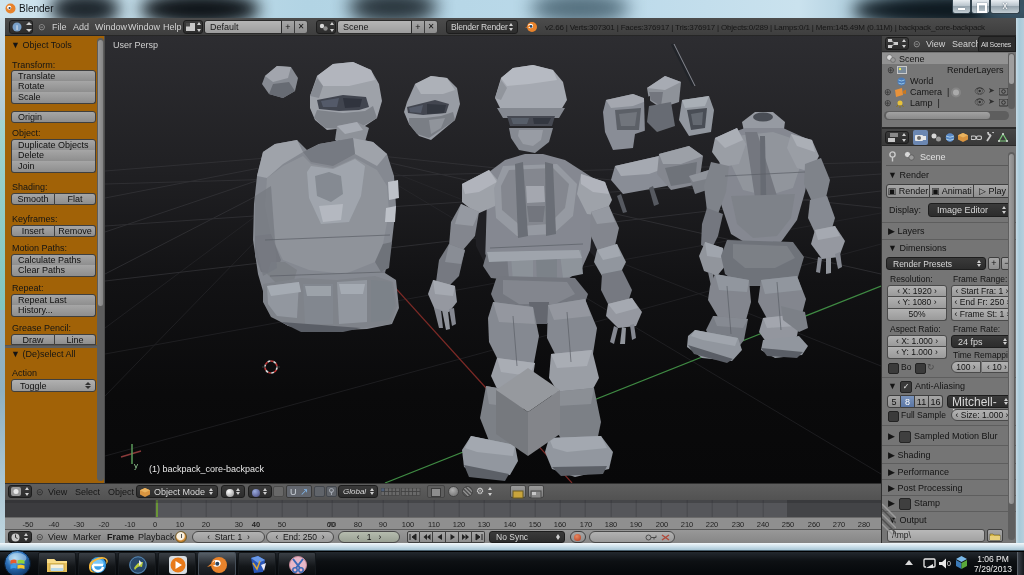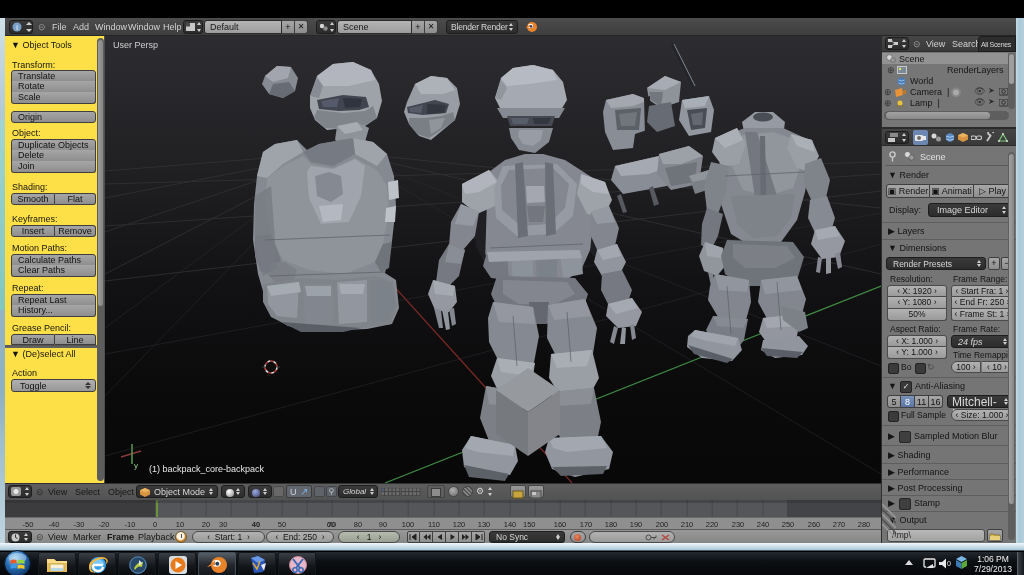--- a/index.html
+++ b/index.html
@@ -15,20 +15,43 @@
   .sep{position:absolute;height:1px;background:#5e5e5e;}
   .arrows{position:absolute;right:2px;top:2px;bottom:2px;width:8px;display:flex;flex-direction:column;justify-content:space-between;align-items:center;}
   .arrows i{display:block;width:0;height:0;border-left:3px solid transparent;border-right:3px solid transparent;}
   .au{border-bottom:3px solid #cfcfcf;}
   .ad{border-top:3px solid #cfcfcf;}
 </style>
 </head>
 <body>
 <div id="root">
 
+  <div class="abs" id="titlebar" style="left:0;top:0;width:1024px;height:18px;background:linear-gradient(90deg,#cfe4ee 0%,#b2d4e4 30%,#bcdaea 60%,#cae2ee 78%,#9cc0d2 88%,#b4d4e4 100%);overflow:hidden;">
+    <div class="abs" style="left:50px;top:-8px;width:70px;height:34px;background:#0b1218;border-radius:50%;filter:blur(8px);opacity:.9;"></div>
+    <div class="abs" style="left:140px;top:-8px;width:120px;height:34px;background:#060a0e;border-radius:50%;filter:blur(8px);opacity:.95;"></div>
+    <div class="abs" style="left:348px;top:-10px;width:90px;height:34px;background:#10181e;border-radius:50%;filter:blur(9px);opacity:.85;"></div>
+    <div class="abs" style="left:530px;top:-8px;width:100px;height:32px;background:#3a5462;border-radius:50%;filter:blur(9px);opacity:.8;"></div>
+    <div class="abs" style="left:852px;top:-8px;width:220px;height:36px;background:#0d181f;border-radius:50%;filter:blur(8px);"></div>
+    <div class="abs" style="left:978px;top:-6px;width:70px;height:30px;background:#3c586a;border-radius:50%;filter:blur(8px);"></div>
+
+    <svg class="abs" style="left:5px;top:3px;" width="11" height="11" viewBox="0 0 11 11">
+        <circle cx="5.5" cy="5.5" r="5" fill="#e8832c"></circle>
+        <circle cx="4.2" cy="4.6" r="2.1" fill="#fff"></circle>
+        <circle cx="4.6" cy="5" r="1.1" fill="#26425f"></circle>
+      </svg>
+    <div class="abs" style="left:19px;top:3px;color:#101418;font-size:10px;">Blender</div>
+
+    <div class="abs" style="left:952px;top:0;width:19px;height:14px;background:linear-gradient(#e9eef2,#b9c4cc 45%,#97a5ae 50%,#c3ced4);border:1px solid #30404a;border-top:none;border-radius:0 0 3px 3px;box-sizing:border-box;">
+        <div class="abs" style="left:5px;top:8px;width:7px;height:2px;background:#fff;box-shadow:0 0 1px #456;"></div>
+      </div>
+    <div class="abs" style="left:971px;top:0;width:19px;height:14px;background:linear-gradient(#e9eef2,#b9c4cc 45%,#97a5ae 50%,#c3ced4);border:1px solid #30404a;border-top:none;border-radius:0 0 3px 3px;box-sizing:border-box;">
+        <div class="abs" style="left:5px;top:3px;width:6px;height:6px;border:2px solid #fff;box-shadow:0 0 1px #456;"></div>
+      </div>
+    <div class="abs" style="left:990px;top:0;width:30px;height:14px;background:linear-gradient(#e9eef2,#b9c4cc 45%,#97a5ae 50%,#c3ced4);border:1px solid #30404a;border-top:none;border-radius:0 0 3px 3px;box-sizing:border-box;color:#fff;text-shadow:0 0 2px #345;font-size:10px;text-align:center;line-height:12px;">x</div>
+  </div>
 
   <div class="abs" style="left:0;top:18px;width:5px;height:533px;background:linear-gradient(#cfe0e8,#9dbac8 30%,#8fb0c0 70%,#c2d8e2);"></div>
   <div class="abs" style="left:0;top:120px;width:5px;height:190px;background:linear-gradient(#9fd8d0,#7ccabe);opacity:.8;"></div>
   <div class="abs" style="left:1016px;top:18px;width:8px;height:533px;background:linear-gradient(90deg,#c6dbe6,#a8c9d8 40%,#b7cfdd);"></div>
 
   <div class="abs" id="infobar" style="left:5px;top:18px;width:1011px;height:18px;background:linear-gradient(#4c4c4c,#3e3e3e);border-bottom:1px solid #262626;box-sizing:border-box;">
     <div class="dd" style="left:4px;top:2px;width:24px;height:14px;"></div>
     <svg class="abs" style="left:7px;top:4px;" width="10" height="10" viewBox="0 0 10 10">
         <circle cx="5" cy="5" r="4.5" fill="#7aa0c8"></circle>
         <text x="5" y="7.5" font-size="7" fill="#fff" text-anchor="middle" font-family="Liberation Sans">i</text>
@@ -74,23 +97,24 @@
           <i class="au" style="border-left-width:2.5px;border-right-width:2.5px;"></i>
           <i class="ad" style="border-left-width:2.5px;border-right-width:2.5px;"></i>
         </div></div>
 
     <svg class="abs" style="left:520px;top:3px;" width="13" height="12" viewBox="0 0 13 12">
         <circle cx="7" cy="6" r="5" fill="#e8832c"></circle>
         <ellipse cx="5.5" cy="5" rx="2.6" ry="2.2" fill="#fff"></ellipse>
         <circle cx="6" cy="5.4" r="1.3" fill="#26425f"></circle>
         <path d="M0 7 L5 3.5 L5 6 Z" fill="#e8832c"></path>
       </svg>
+    <div class="abs lbl" style="left:540px;top:4px;font-size:8px;letter-spacing:-0.18px;color:#161616;">v2.66 | Verts:307301 | Faces:376917 | Tris:376917 | Objects:0/289 | Lamps:0/1 | Mem:145.49M (0.11M) | backpack_core-backpack</div>
   </div>
 
-  <div class="abs" id="toolshelf" style="left:5px;top:36px;width:100px;height:447px;background:#fde047;border-right:1px solid #4e4e4e;box-sizing:border-box;">
+  <div class="abs" id="toolshelf" style="left:5px;top:36px;width:100px;height:447px;background:#a16207;border-right:1px solid #4e4e4e;box-sizing:border-box;">
     <div class="abs hdrtxt" style="left:6px;top:4px;">▼ Object Tools</div>
     <div class="abs hdrtxt" style="left:7px;top:24px;">Transform:</div>
     <div class="btn" style="left:6px;top:34px;width:85px;height:12px;border-radius:3px 3px 0 0;line-height:11px;text-align:left;padding-left:6px;">Translate</div>
     <div class="btn" style="left:6px;top:45px;width:85px;height:12px;border-radius:0;border-top:none;line-height:10px;text-align:left;padding-left:6px;">Rotate</div>
     <div class="btn" style="left:6px;top:56px;width:85px;height:12px;border-radius:0 0 3px 3px;border-top:none;line-height:10px;text-align:left;padding-left:6px;">Scale</div>
     <div class="btn" style="left:6px;top:75px;width:85px;height:12px;line-height:11px;text-align:left;padding-left:6px;">Origin</div>
     <div class="abs hdrtxt" style="left:7px;top:92px;">Object:</div>
     <div class="btn" style="left:6px;top:103px;width:85px;height:12px;border-radius:3px 3px 0 0;line-height:11px;text-align:left;padding-left:6px;">Duplicate Objects</div>
     <div class="btn" style="left:6px;top:114px;width:85px;height:12px;border-radius:0;border-top:none;line-height:10px;text-align:left;padding-left:6px;">Delete</div>
     <div class="btn" style="left:6px;top:125px;width:85px;height:12px;border-radius:0 0 3px 3px;border-top:none;line-height:10px;text-align:left;padding-left:6px;">Join</div>
@@ -554,21 +578,21 @@
     <div class="fld" style="left:5px;top:249px;width:60px;height:12px;line-height:11px;border-radius:3px 3px 0 0;">‹ X: 1920 ›</div>
     <div class="fld" style="left:5px;top:261px;width:60px;height:12px;line-height:11px;border-radius:0;border-top:none;">‹ Y: 1080 ›</div>
     <div class="fld" style="left:5px;top:273px;width:60px;height:12px;line-height:11px;border-radius:0 0 3px 3px;border-top:none;">50%</div>
     <div class="fld" style="left:69px;top:249px;width:62px;height:12px;line-height:11px;border-radius:3px 3px 0 0;">‹ Start Fra: 1 ›</div>
     <div class="fld" style="left:69px;top:261px;width:62px;height:12px;line-height:11px;border-radius:0;border-top:none;">‹ End Fr: 250 ›</div>
     <div class="fld" style="left:69px;top:273px;width:62px;height:12px;line-height:11px;border-radius:0 0 3px 3px;border-top:none;">‹ Frame St: 1 ›</div>
     <span class="abs hdrtxt" style="left:8px;top:288px;font-size:8.5px;">Aspect Ratio:</span>
     <span class="abs hdrtxt" style="left:71px;top:288px;font-size:8.5px;">Frame Rate:</span>
     <div class="fld" style="left:5px;top:299px;width:60px;height:12px;line-height:11px;border-radius:3px 3px 0 0;">‹ X: 1.000 ›</div>
     <div class="fld" style="left:5px;top:311px;width:60px;height:12px;line-height:11px;border-radius:0 0 3px 3px;border-top:none;">‹ Y: 1.000 ›</div>
-    <div class="dd" style="left:69px;top:299px;width:62px;height:13px;line-height:12px;padding-left:6px;font-style:italic;">24 fps<div class="arrows" style="right:3px;">
+    <div class="dd" style="left:69px;top:299px;width:62px;height:13px;line-height:12px;padding-left:6px;">24 fps<div class="arrows" style="right:3px;">
           <i class="au" style="border-left-width:2.5px;border-right-width:2.5px;"></i>
           <i class="ad" style="border-left-width:2.5px;border-right-width:2.5px;"></i>
         </div></div>
     <span class="abs hdrtxt" style="left:71px;top:314px;font-size:8.5px;">Time Remappin</span>
     <div class="abs" style="left:6px;top:327px;width:9px;height:9px;background:#3a3a3a;border:1px solid #222;border-radius:2px;"></div>
     <span class="abs hdrtxt" style="left:19px;top:326px;font-size:8.5px;">Bo</span>
     <div class="abs" style="left:33px;top:327px;width:9px;height:9px;background:#3a3a3a;border:1px solid #222;border-radius:2px;"></div>
     <span class="abs hdrtxt" style="left:45px;top:326px;color:#4a4a4a;">↻</span>
     <div class="fld" style="left:69px;top:325px;width:30px;height:12px;line-height:11px;border-radius:6px 0 0 6px;">100 ›</div>
     <div class="fld" style="left:100px;top:325px;width:31px;height:12px;line-height:11px;border-radius:0 6px 6px 0;border-left:none;">‹ 10 ›</div>
@@ -721,33 +745,33 @@
 
   <div class="abs" id="ruler" style="left:5px;top:517px;width:876px;height:12px;background:#8f8f8f;border-top:1px solid #6a6a6a;box-sizing:border-box;overflow:hidden;font-size:7.5px;color:#1e1e1e;">
     <span class="abs" style="left:11px;top:2px;width:24px;text-align:center;">-50</span>
     <span class="abs" style="left:37px;top:2px;width:24px;text-align:center;">-40</span>
     <span class="abs" style="left:62px;top:2px;width:24px;text-align:center;">-30</span>
     <span class="abs" style="left:87px;top:2px;width:24px;text-align:center;">-20</span>
     <span class="abs" style="left:113px;top:2px;width:24px;text-align:center;">-10</span>
     <span class="abs" style="left:138px;top:2px;width:24px;text-align:center;">0</span>
     <span class="abs" style="left:163px;top:2px;width:24px;text-align:center;">10</span>
     <span class="abs" style="left:189px;top:2px;width:24px;text-align:center;">20</span>
-    <span class="abs" style="left:214px;top:2px;width:24px;text-align:left;">30</span>
+    <span class="abs" style="left:214px;top:2px;width:24px;text-align:right;">30</span>
     <span class="abs" style="left:239px;top:2px;width:24px;text-align:center;font-weight:bold;">40</span>
     <span class="abs" style="left:265px;top:2px;width:24px;text-align:center;">50</span>
     <span class="abs" style="left:306px;top:2px;width:24px;text-align:right;">60</span>
     <span class="abs" style="left:315px;top:2px;width:24px;text-align:center;">70</span>
     <span class="abs" style="left:341px;top:2px;width:24px;text-align:center;">80</span>
     <span class="abs" style="left:366px;top:2px;width:24px;text-align:center;">90</span>
     <span class="abs" style="left:391px;top:2px;width:24px;text-align:center;">100</span>
     <span class="abs" style="left:417px;top:2px;width:24px;text-align:center;">110</span>
     <span class="abs" style="left:442px;top:2px;width:24px;text-align:center;">120</span>
     <span class="abs" style="left:467px;top:2px;width:24px;text-align:center;">130</span>
     <span class="abs" style="left:493px;top:2px;width:24px;text-align:center;">140</span>
-    <span class="abs" style="left:518px;top:2px;width:24px;">150</span>
+    <span class="abs" style="left:518px;top:2px;width:24px;text-align:center;">150</span>
     <span class="abs" style="left:543px;top:2px;width:24px;text-align:center;">160</span>
     <span class="abs" style="left:569px;top:2px;width:24px;text-align:center;">170</span>
     <span class="abs" style="left:594px;top:2px;width:24px;text-align:center;">180</span>
     <span class="abs" style="left:619px;top:2px;width:24px;text-align:center;">190</span>
     <span class="abs" style="left:645px;top:2px;width:24px;text-align:center;">200</span>
     <span class="abs" style="left:670px;top:2px;width:24px;text-align:center;">210</span>
     <span class="abs" style="left:695px;top:2px;width:24px;text-align:center;">220</span>
     <span class="abs" style="left:721px;top:2px;width:24px;text-align:center;">230</span>
     <span class="abs" style="left:746px;top:2px;width:24px;text-align:center;">240</span>
     <span class="abs" style="left:771px;top:2px;width:24px;text-align:center;">250</span>

